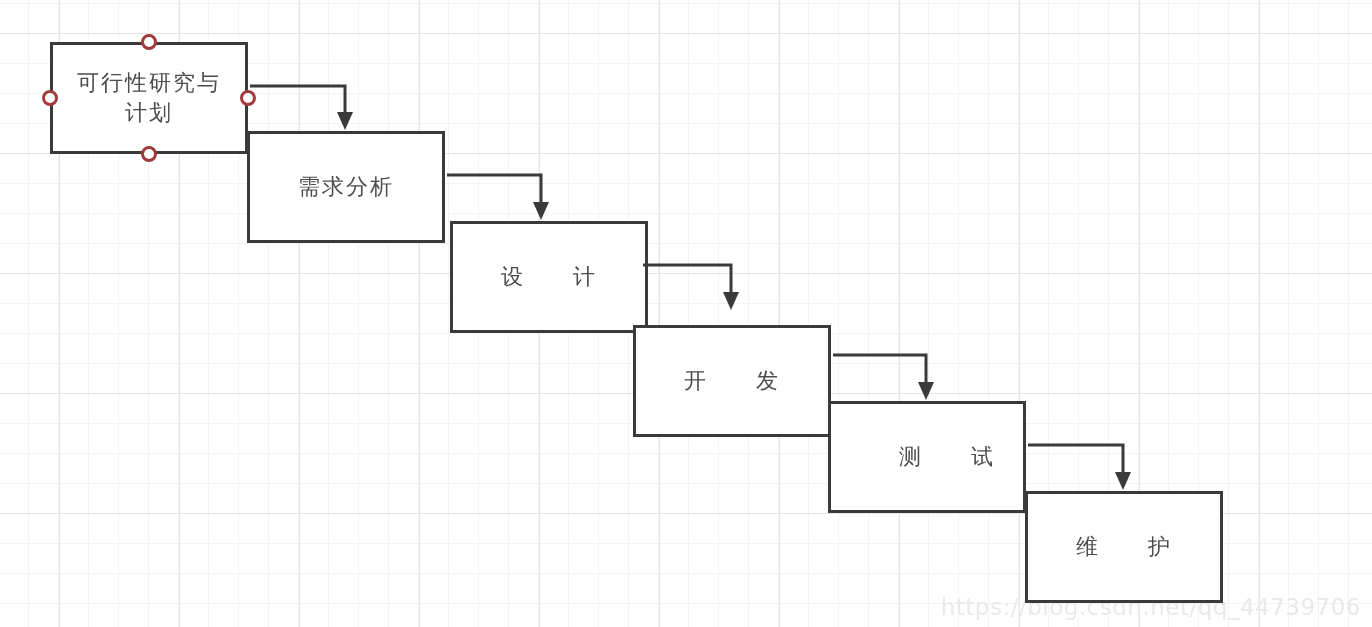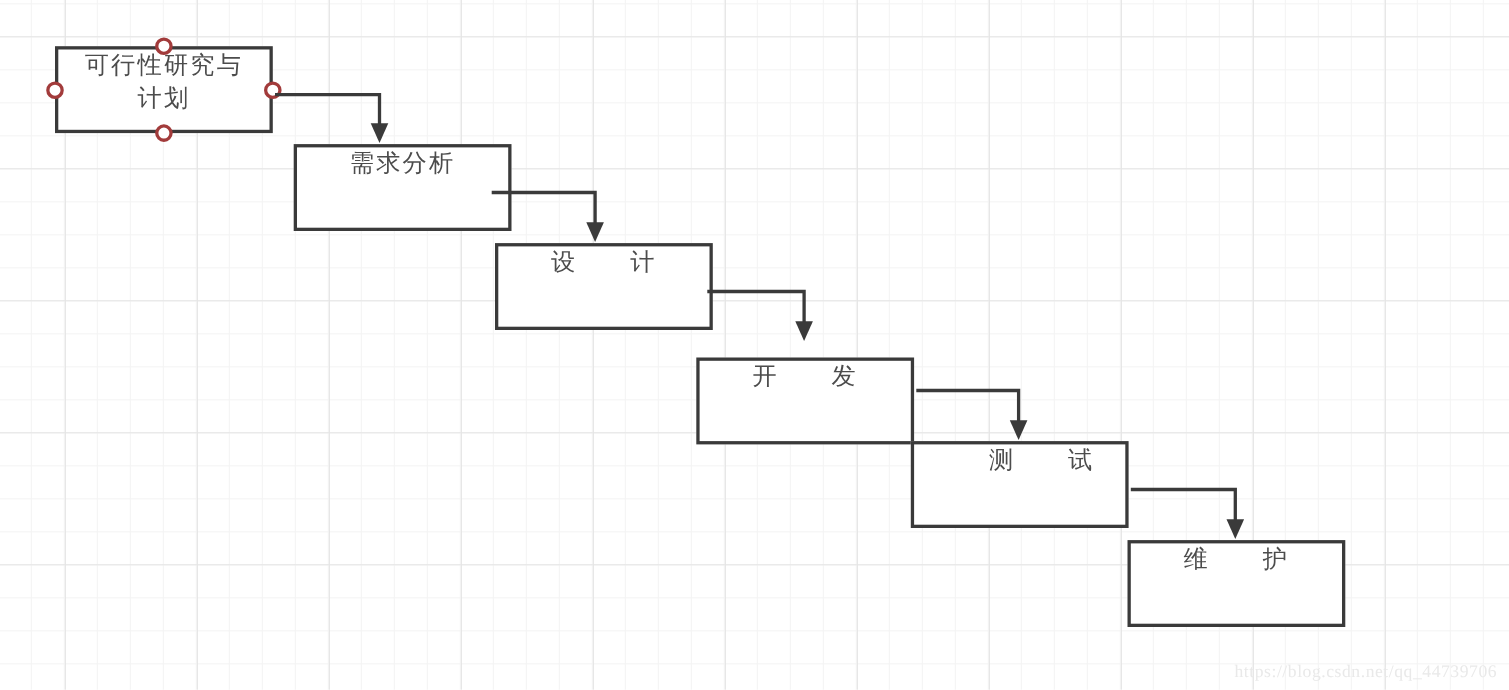--- a/index.html
+++ b/index.html
@@ -32,27 +32,28 @@
     stroke-width: 3;
   }
   .connectors polygon {
     fill: #3a3a3a;
     stroke: none;
   }
 
   .stage-box {
     position: absolute;
     width: 198px;
-    height: 79px;
+    height: 112px;
     box-sizing: border-box;
     background: #ffffff;
     border: 3px solid #3a3a3a;
     display: flex;
     flex-direction: column;
     align-items: center;
+    justify-content: center;
     z-index: 2;
   }
   .stage-label-line {
     color: #4c4c4c;
     font-size: 22px;
     line-height: 30px;
     letter-spacing: 2px;
     white-space: pre;
     text-align: center;
   }
@@ -68,26 +69,25 @@
   }
   .handle-top    { left: calc(50% - 8px); top: -11px; }
   .handle-bottom { left: calc(50% - 8px); bottom: -11px; }
   .handle-left   { left: -11px; top: calc(50% - 8px); }
   .handle-right  { right: -11px; top: calc(50% - 8px); }
 
   .watermark {
     position: absolute;
     right: 11px;
     bottom: 7px;
-    font-size: 16px;
+    font-size: 23px;
     letter-spacing: 0.5px;
     color: #e9e9e9;
     z-index: 1;
     user-select: none;
-    font-family: Liberation Serif, serif;
   }
 </style>
 </head>
 <body>
 
 <div class="canvas">
 
   <svg class="connectors" width="1372" height="627">
     <g>
       <path d="M 250 86 H 345 V 115"></path>
@@ -113,21 +113,21 @@
 
   <div class="stage-box" style="left:50px; top:42px;">
     <span class="handle handle-top"></span>
     <span class="handle handle-left"></span>
     <span class="handle handle-right"></span>
     <span class="handle handle-bottom"></span>
     <span class="stage-label-line">可行性研究与</span>
     <span class="stage-label-line">计划</span>
   </div>
 
-  <div class="stage-box" style="left:247px; top:131px;margin-left:20px;">
+  <div class="stage-box" style="left:247px; top:131px;">
     <span class="stage-label-line">需求分析</span>
   </div>
 
   <div class="stage-box" style="left:450px; top:221px;">
     <span class="stage-label-line">设　　计</span>
   </div>
 
   <div class="stage-box" style="left:633px; top:325px;">
     <span class="stage-label-line">开　　发</span>
   </div>

